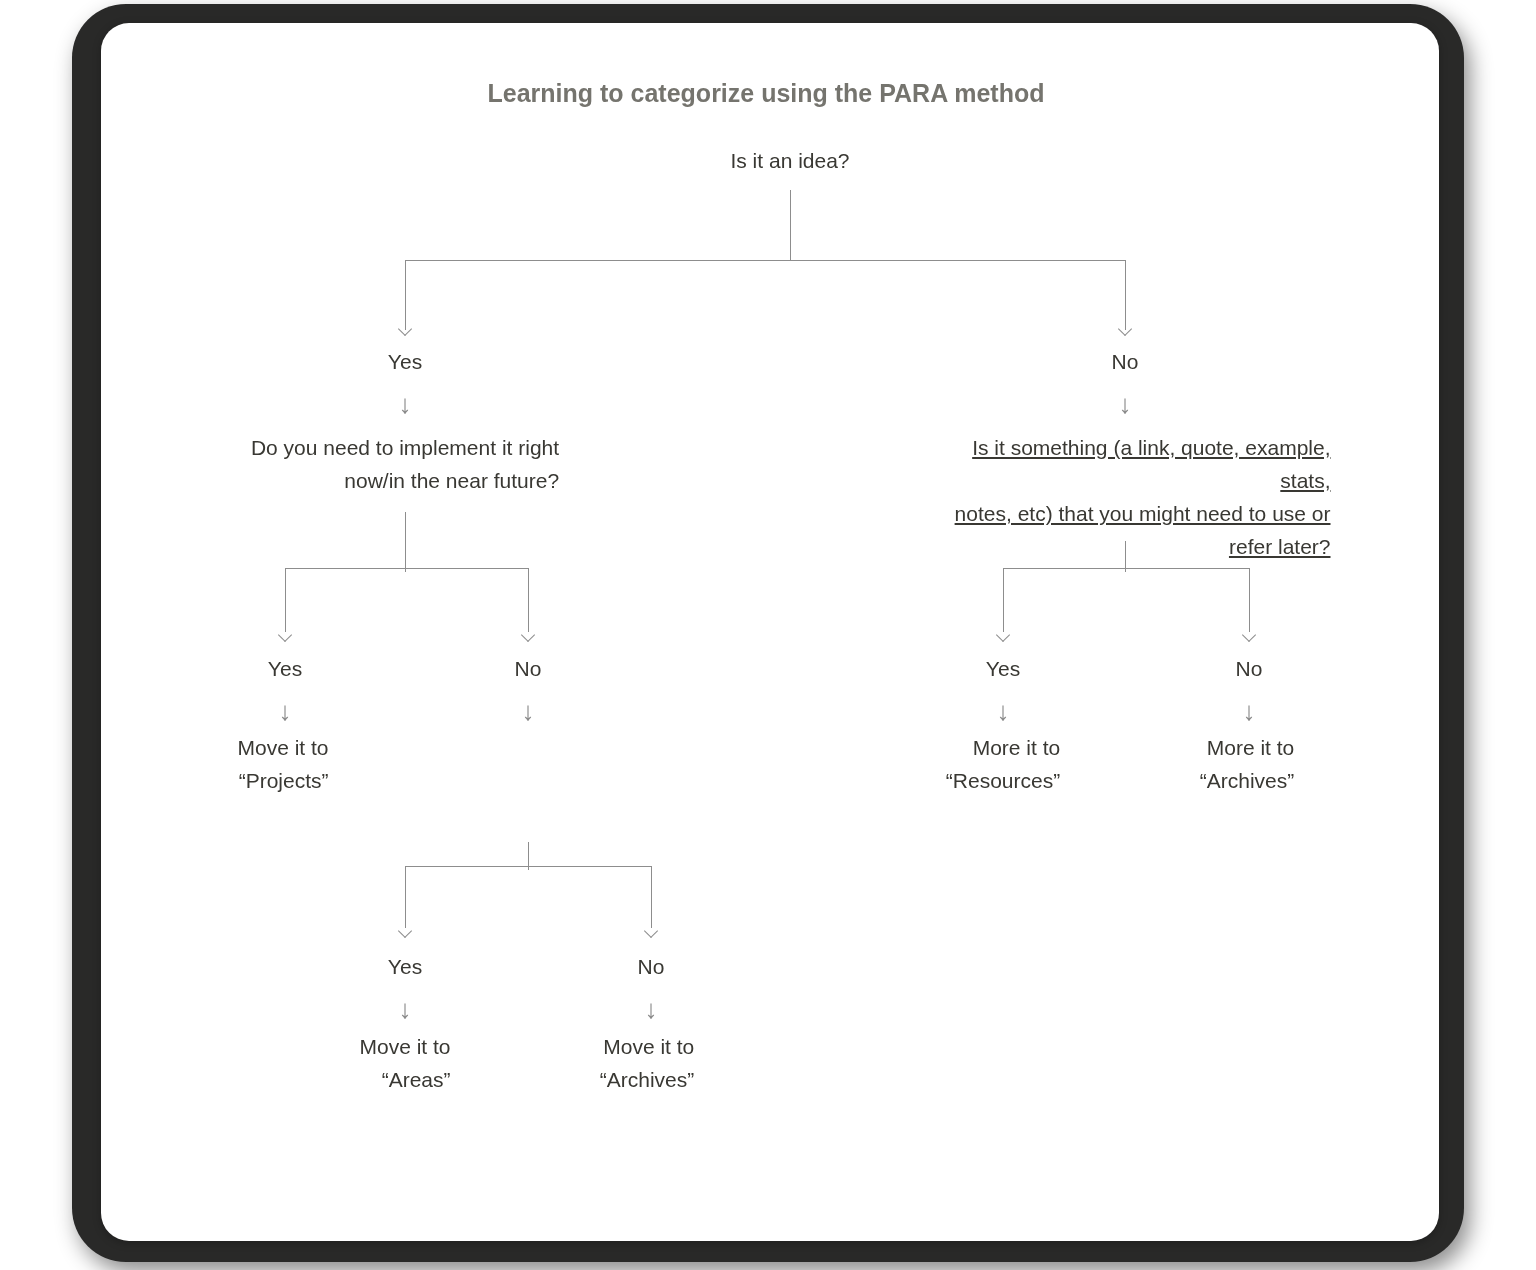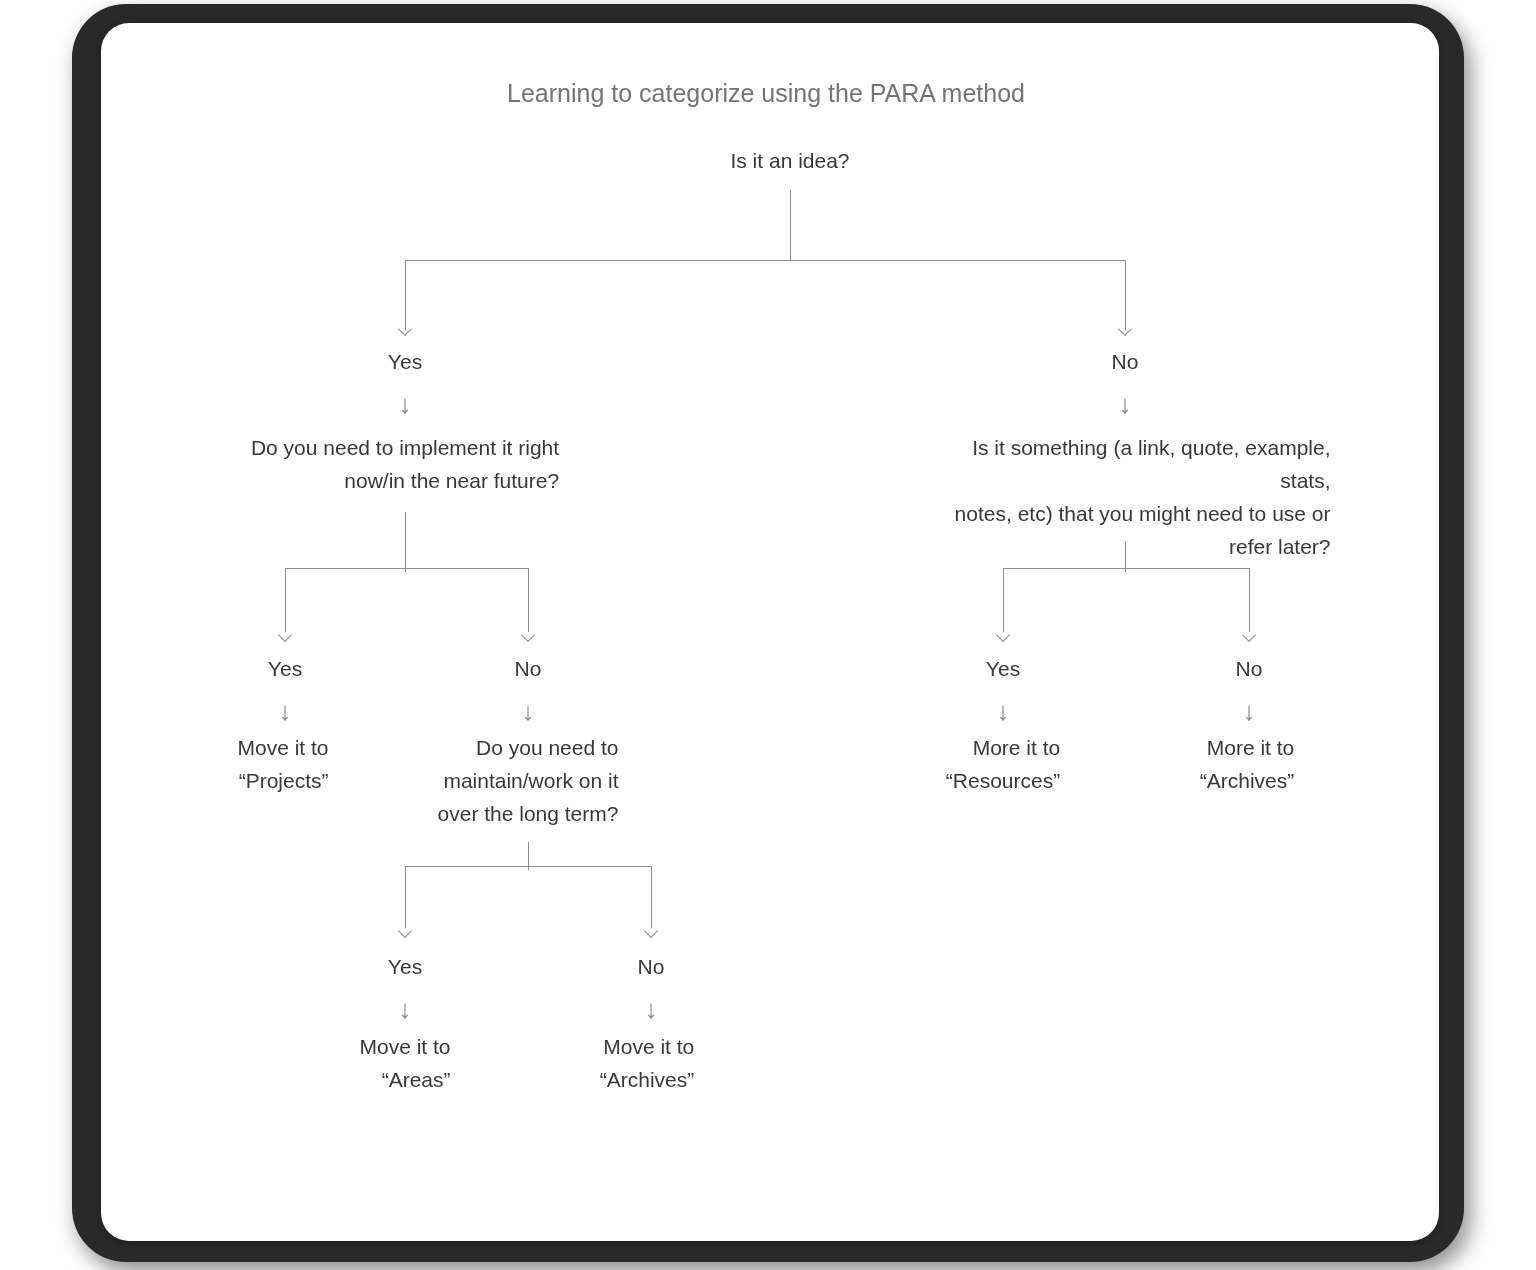--- a/index.html
+++ b/index.html
@@ -44,21 +44,21 @@
     font-size: 21px;
     line-height: 33px;
   }
   .chart-title {
     position: absolute;
     transform: translateX(-50%);
     left: 766px;
     top: 77px;
     color: #75746e;
     font-size: 25px;
-    font-weight: 400;
+    font-weight: 700;
     line-height: 32px;
     white-space: nowrap;
     text-align: center;
   }
   .darrow {
     position: absolute;
     transform: translateX(-50%);
     color: #8a8a8a;
     font-size: 26px;
     line-height: 28px;
@@ -79,21 +79,21 @@
     transform: rotate(45deg);
   }
 
   
   .n-root        { left: 790px;  top: 144px; }
   .n-yes1        { left: 405px;  top: 345px; }
   .n-no1         { left: 1125px; top: 345px; }
   .a-yes1        { left: 405px;  top: 390px; }
   .a-no1         { left: 1125px; top: 390px; }
   .q-implement   { left: 405px;  top: 431px; }
-  .q-reference   { left: 1125px; top: 431px; }
+  .q-reference   { left: 1125px; top: 431px; text-decoration: underline; }
 
   .n-yes2l       { left: 285px;  top: 652px; }
   .n-no2l        { left: 528px;  top: 652px; }
   .a-yes2l       { left: 285px;  top: 697px; }
   .a-no2l        { left: 528px;  top: 697px; }
   .r-projects    { left: 283px;  top: 731px; }
   .q-maintain    { left: 528px;  top: 731px; }
 
   .n-yes2r       { left: 1003px; top: 652px; }
   .n-no2r        { left: 1249px; top: 652px; }
@@ -173,23 +173,20 @@
   <div class="line vline v-no2"></div>
   <div class="ah t-yes2"></div>
   <div class="ah t-no2"></div>
 
   <div class="txt n-yes2l">Yes</div>
   <div class="txt n-no2l">No</div>
   <div class="darrow a-yes2l">↓</div>
   <div class="darrow a-no2l">↓</div>
   <div class="txt r-projects">Move it to
 “Projects”</div>
-  <div class="txt q-maintain">Do you need to
-maintain/work on it
-over the long term?</div>
 
   <div class="line vline v-stemr"></div>
   <div class="line hline h-r2"></div>
   <div class="line vline v-yesr"></div>
   <div class="line vline v-nor"></div>
   <div class="ah t-yesr"></div>
   <div class="ah t-nor"></div>
 
   <div class="txt n-yes2r">Yes</div>
   <div class="txt n-no2r">No</div>

